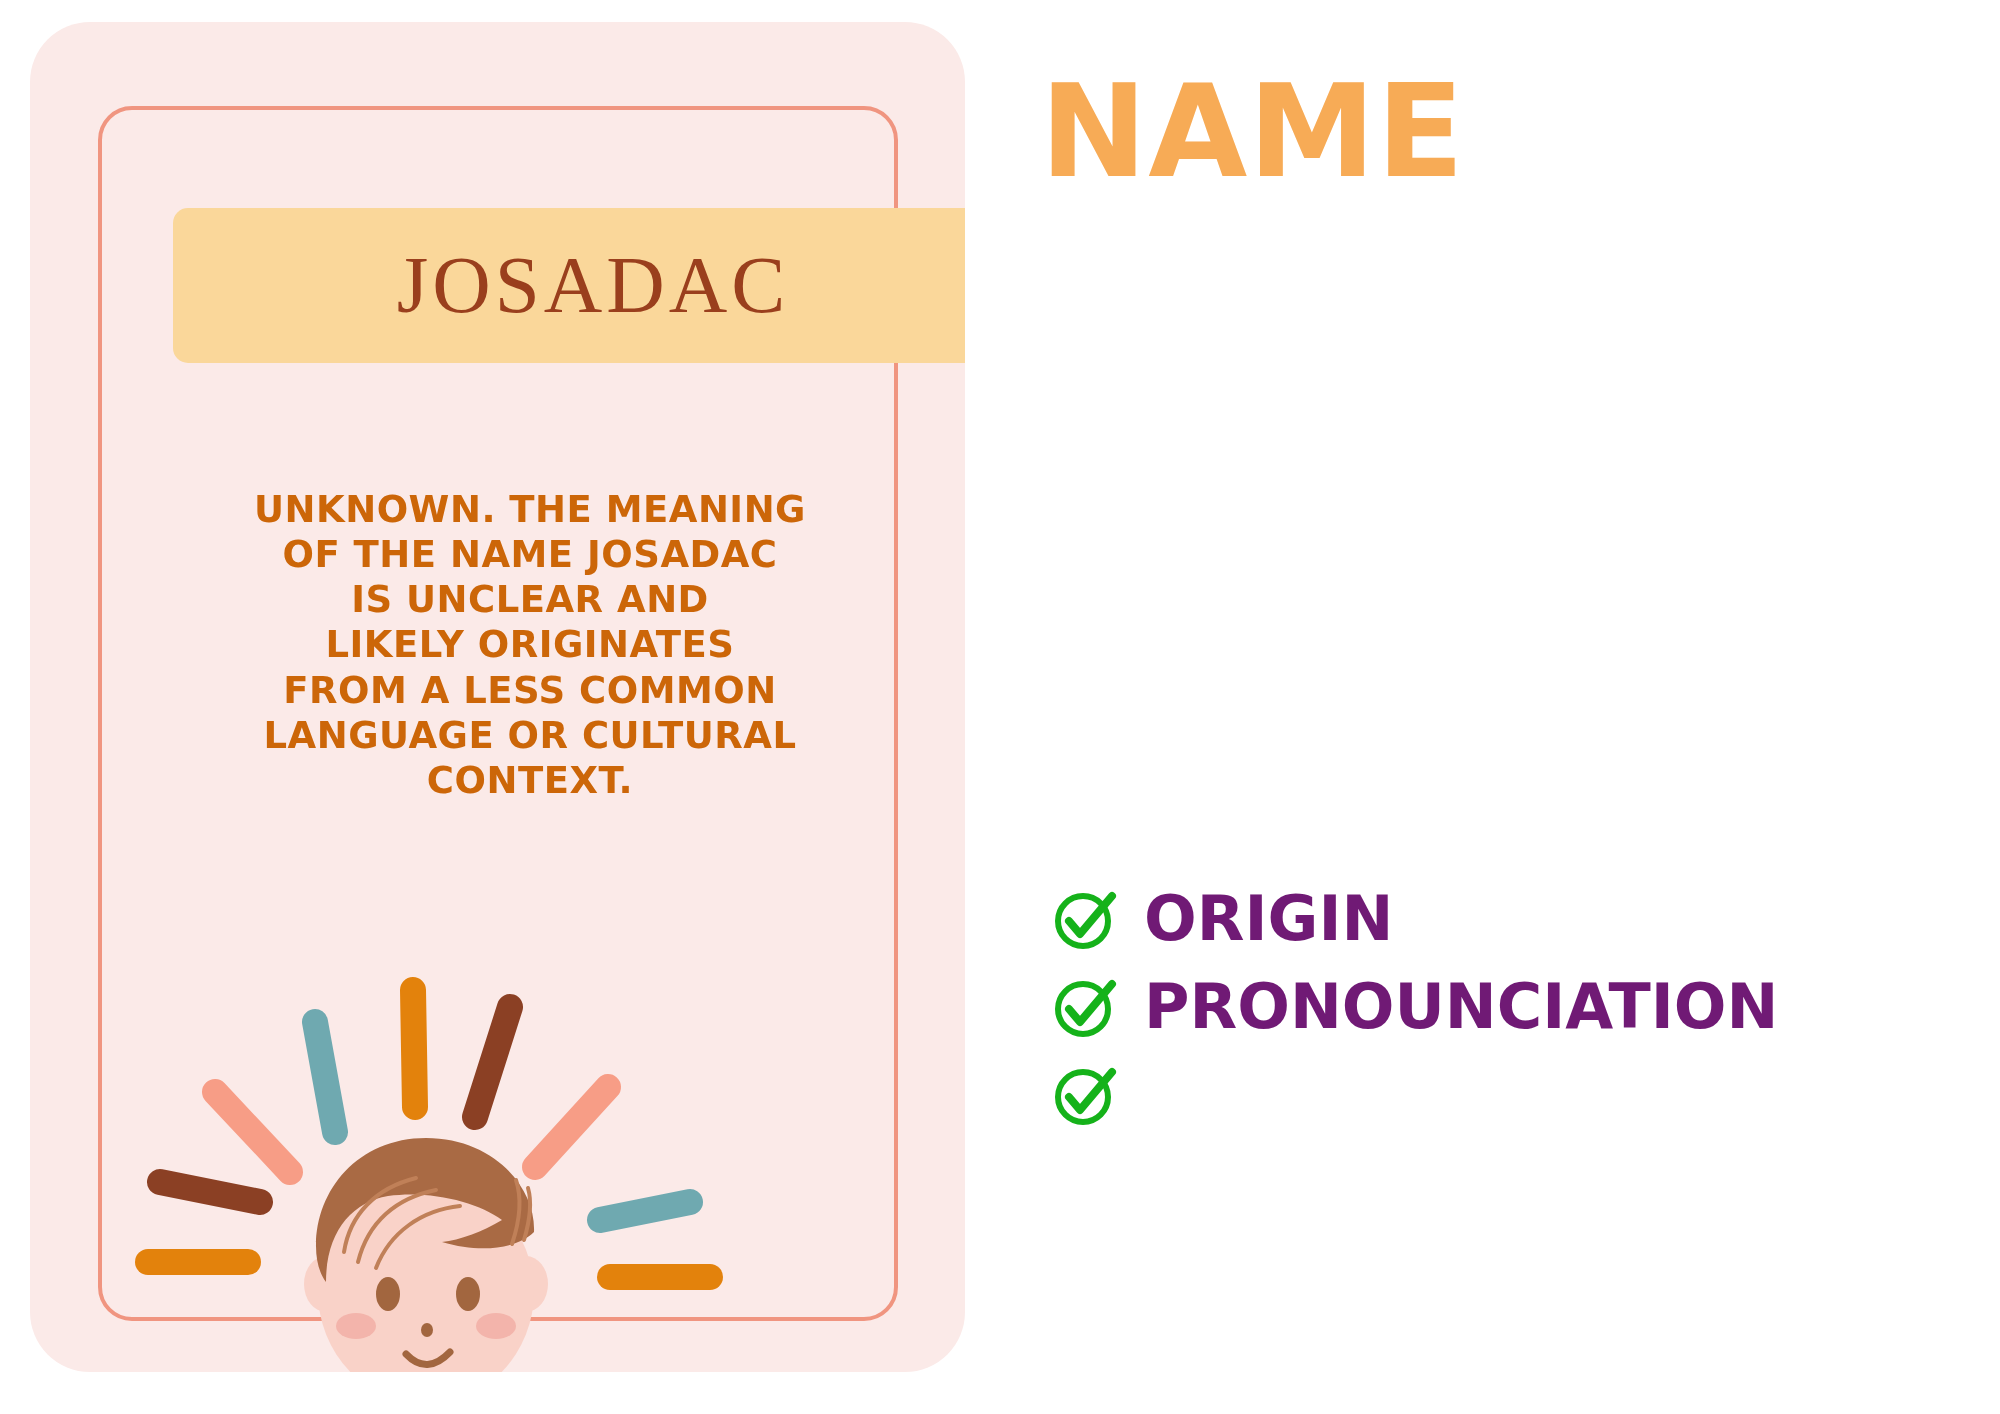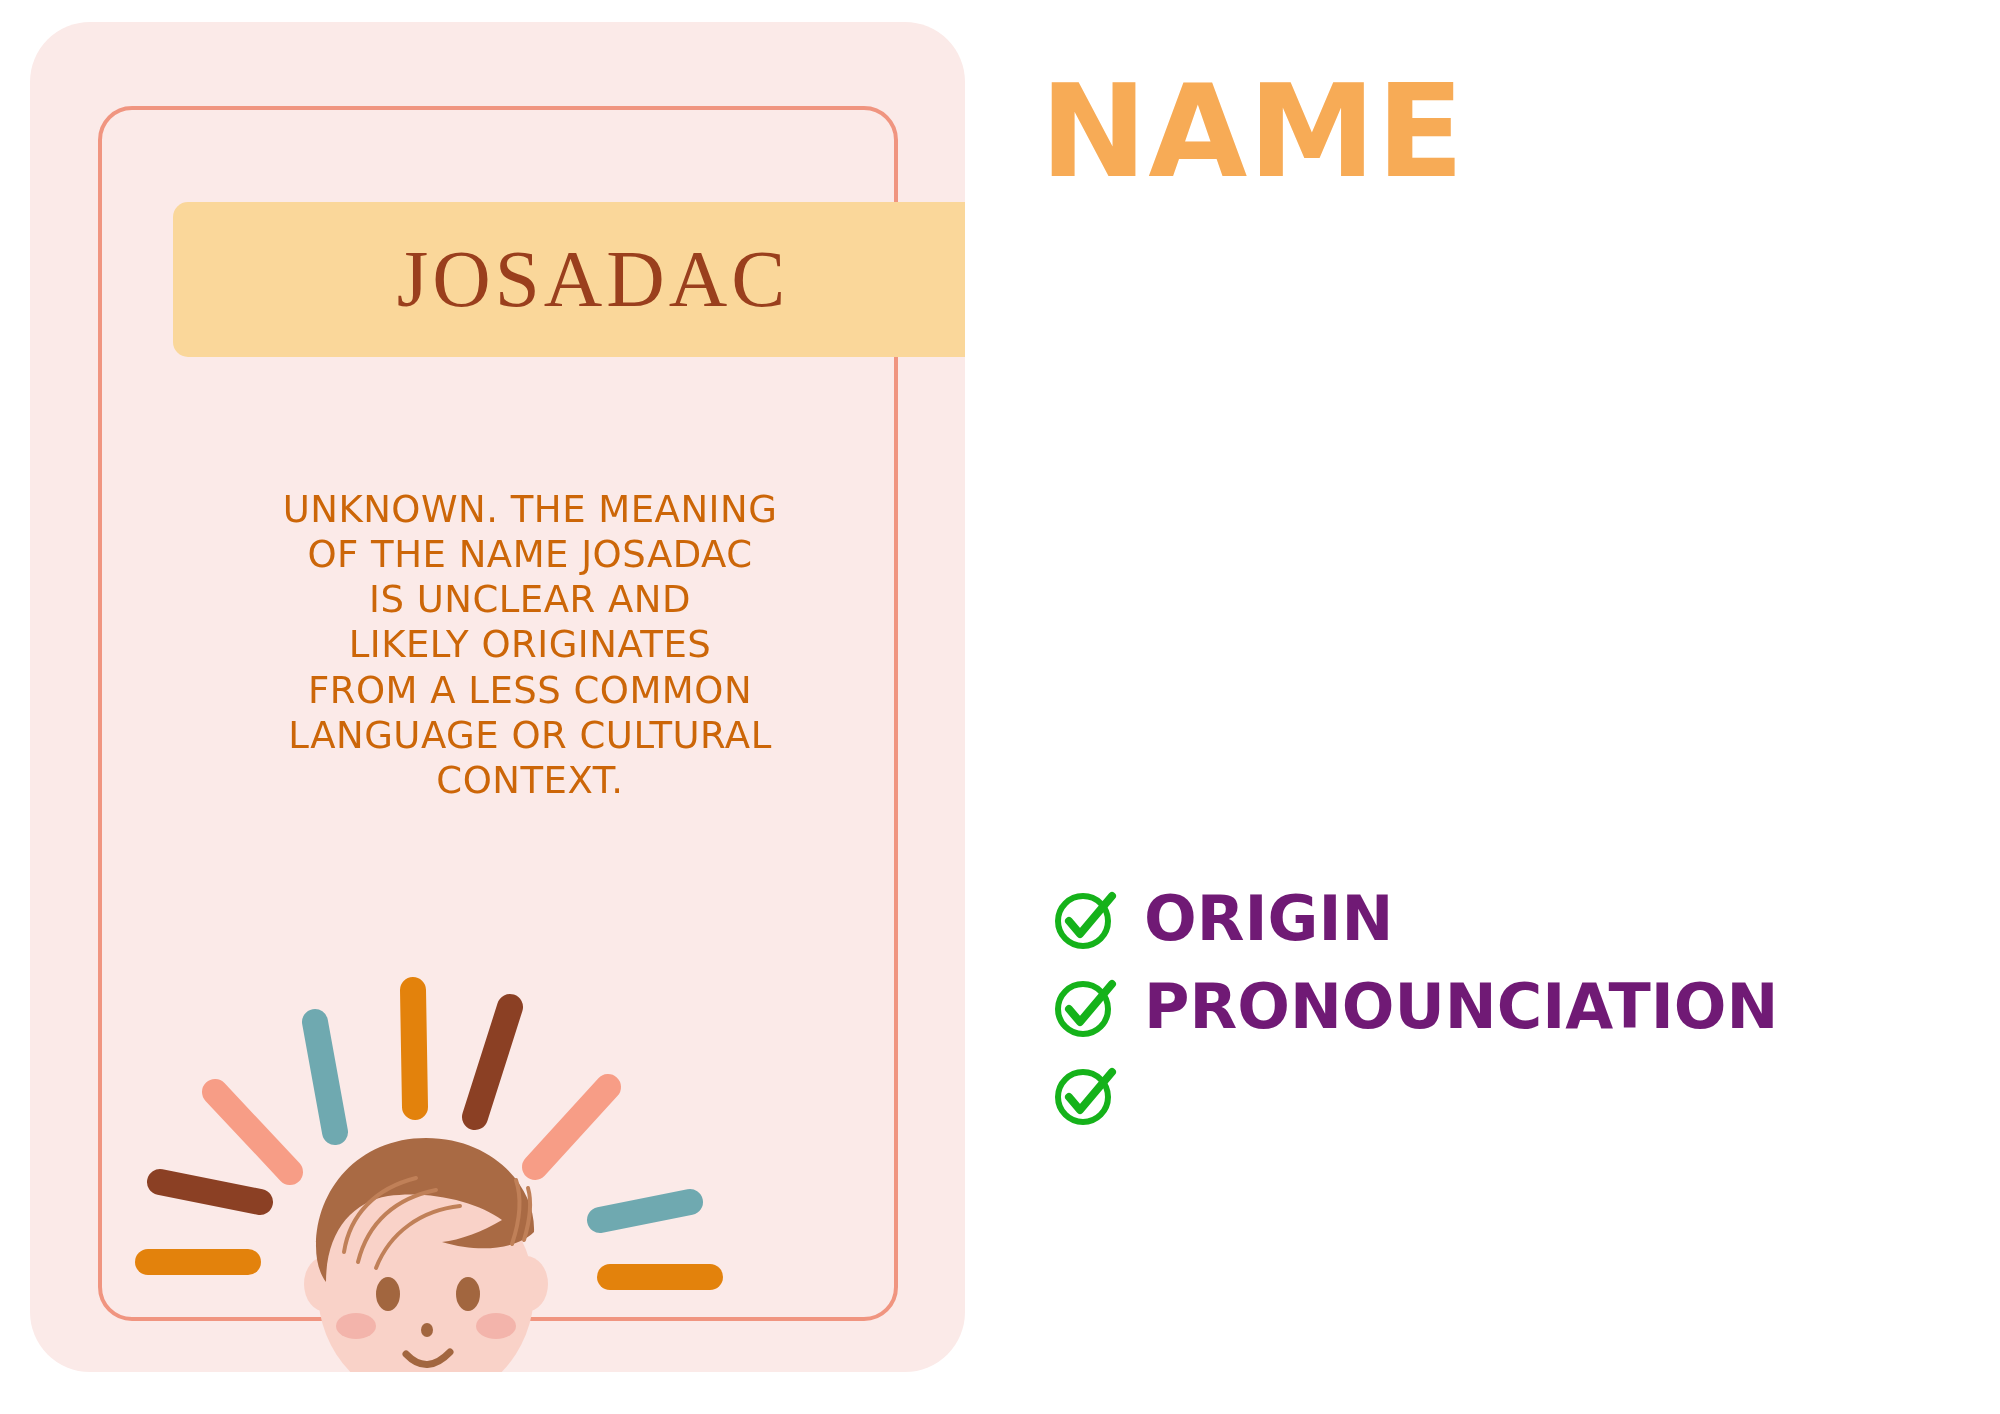--- a/index.html
+++ b/index.html
@@ -35,21 +35,21 @@
     border: 4px solid #f09580;
     border-radius: 34px;
     box-sizing: border-box;
     pointer-events: none;
   }
 
   
   #name-banner {
     position: absolute;
     left: 143px;
-    top: 180px;
+    top: 186px;
     width: 840px;
     height: 155px;
     background: #fad79a;
     border-radius: 15px;
     display: flex;
     align-items: center;
     justify-content: center;
   }
   #name-text {
     font-family: "Liberation Serif", "DejaVu Serif", serif;
@@ -63,21 +63,21 @@
 
   
   #meaning-text {
     position: absolute;
     left: 150px;
     top: 465px;
     width: 700px;
     text-align: center;
     color: #cc6608;
     font-family: "DejaVu Sans", sans-serif;
-    font-weight: 400;
+    font-weight: 700;
     font-size: 37px;
     line-height: 1.22;
     letter-spacing: 0.5px;
     text-transform: uppercase;
     white-space: pre-line;
   }
 
   
   #illustration {
     position: absolute;

